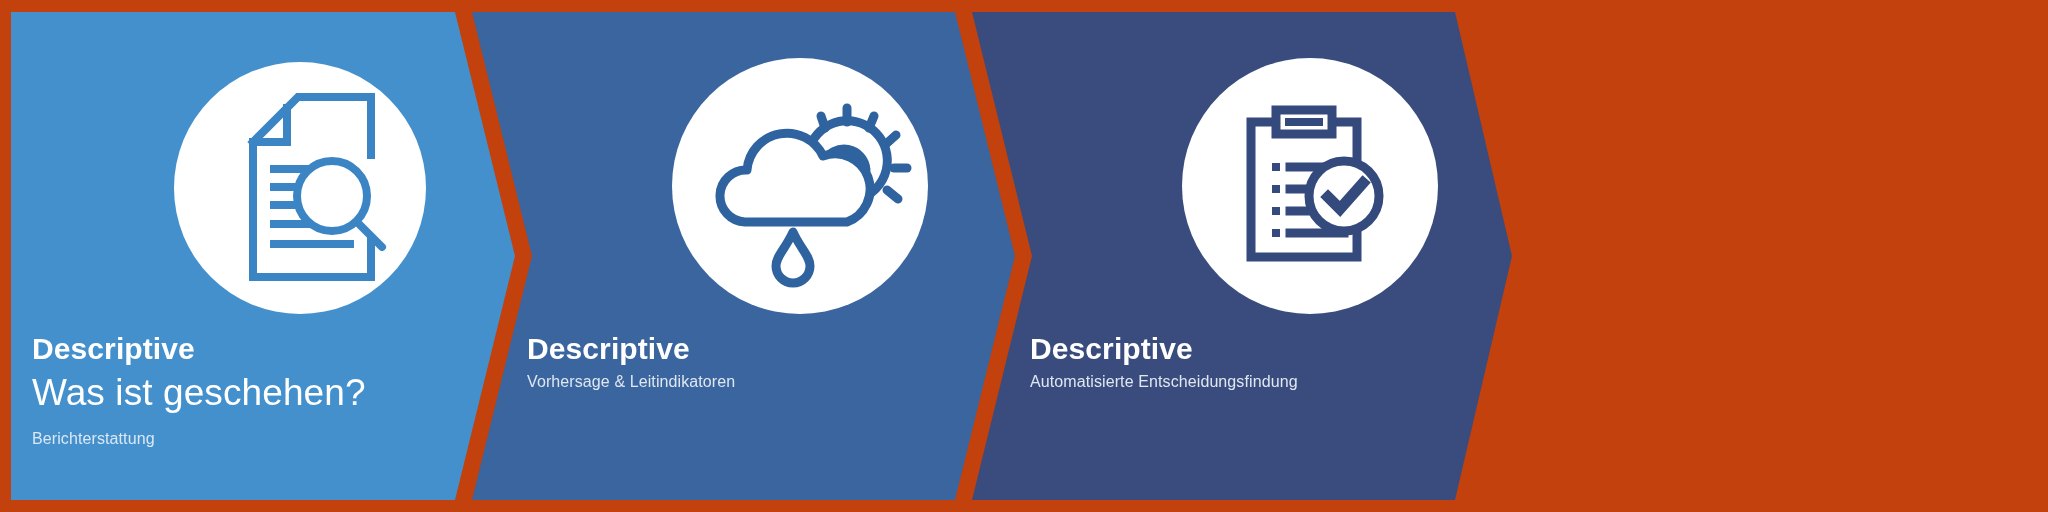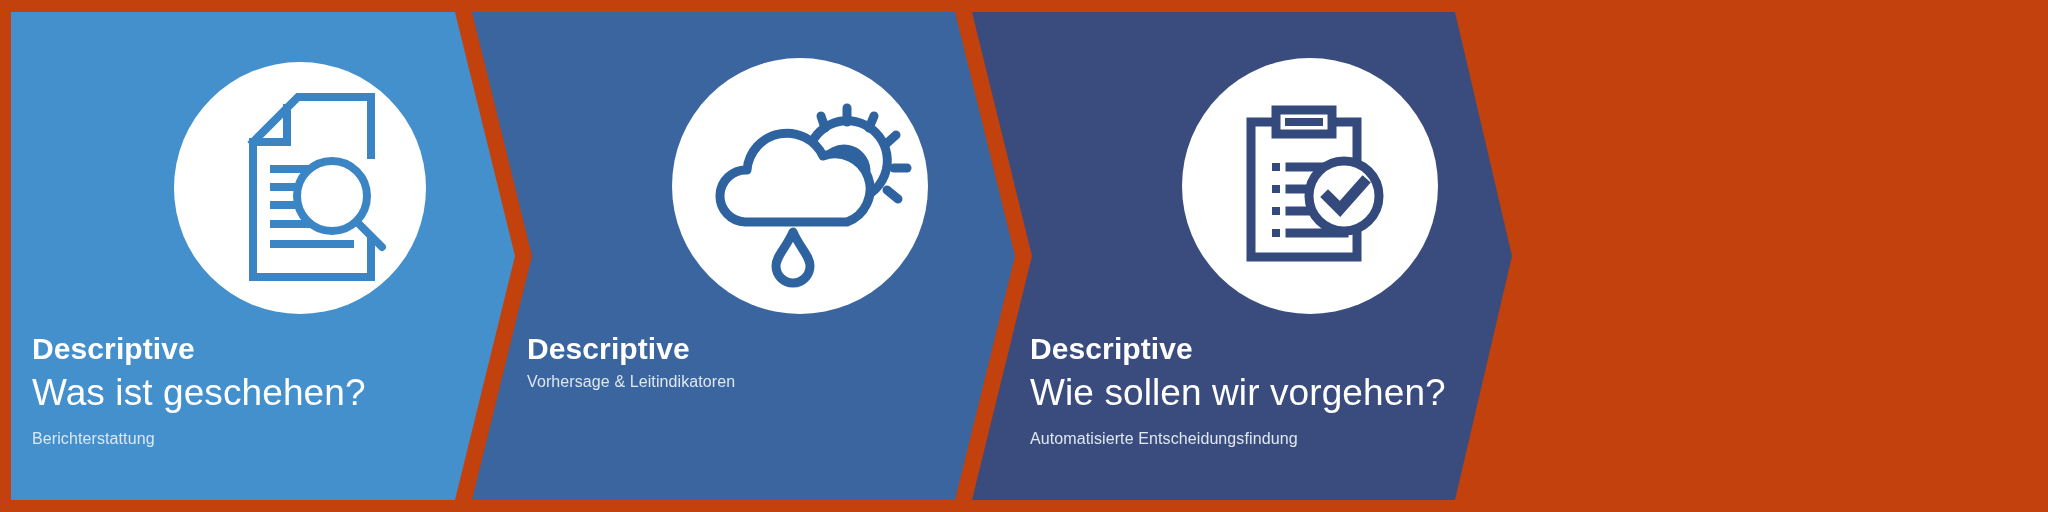--- a/index.html
+++ b/index.html
@@ -147,17 +147,16 @@
     <div class="panel-caption light">Berichterstattung</div>
   </div>
 
   <div class="panel-text" id="text-2">
     <div class="panel-title">Descriptive</div>
     <div class="panel-caption">Vorhersage &amp; Leitindikatoren</div>
   </div>
 
   <div class="panel-text" id="text-3">
     <div class="panel-title">Descriptive</div>
-    <div class="panel-question">Wie sollen wir vorgehen?</div>
     <div class="panel-caption">Automatisierte Entscheidungsfindung</div>
   </div>
 
 </div>
 
 </body></html>

